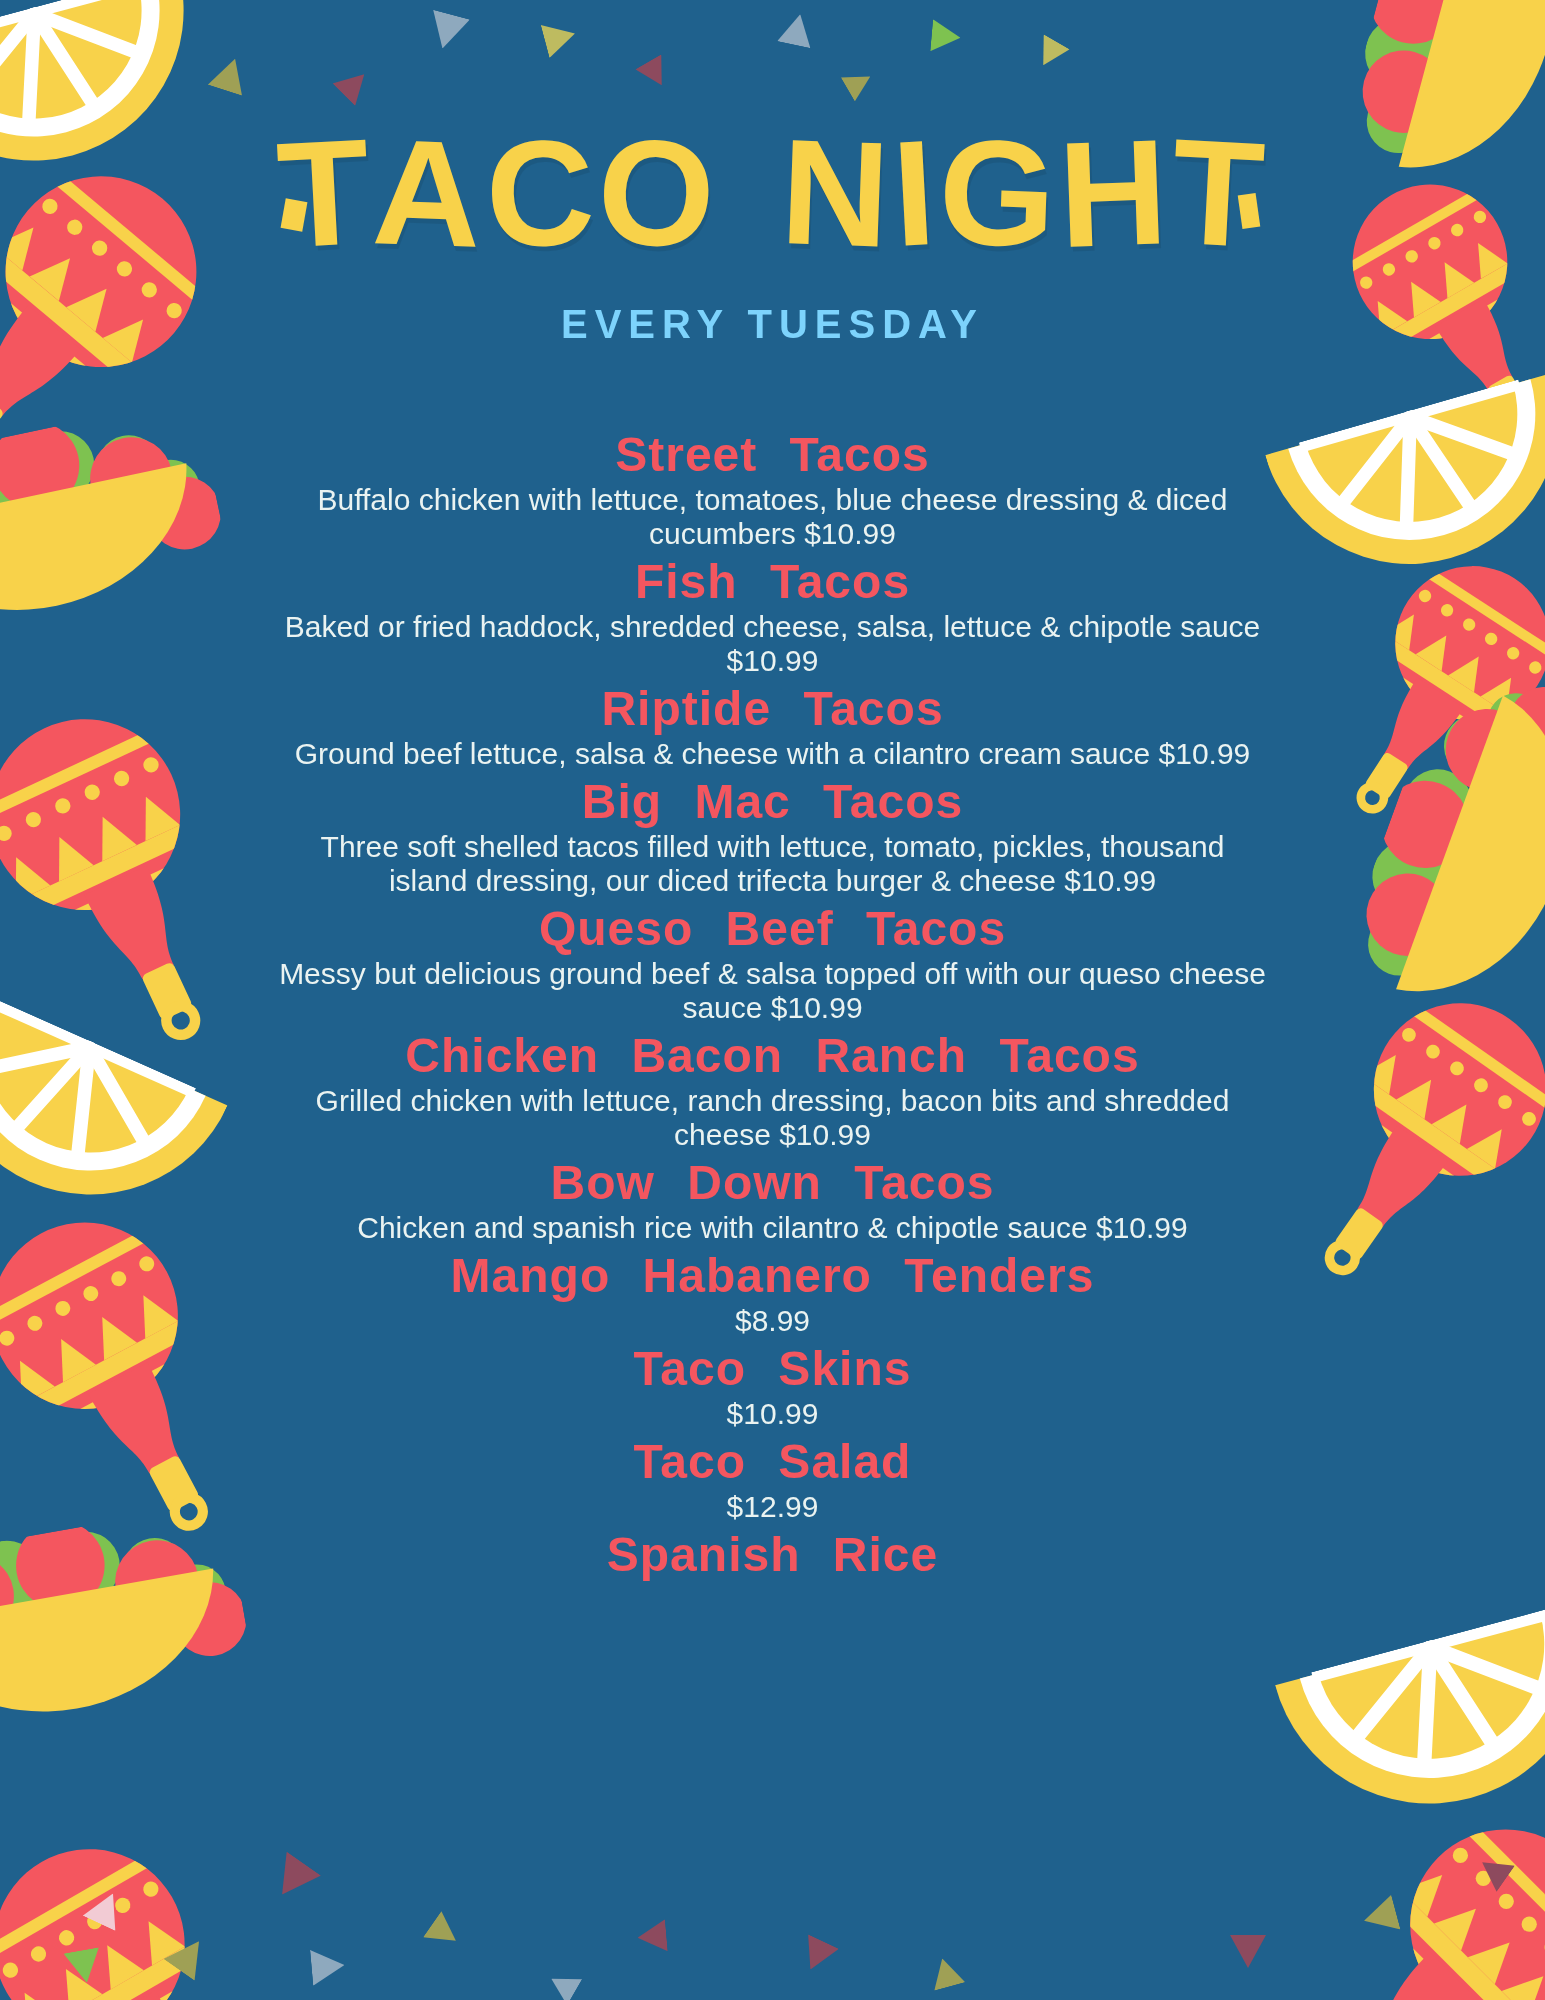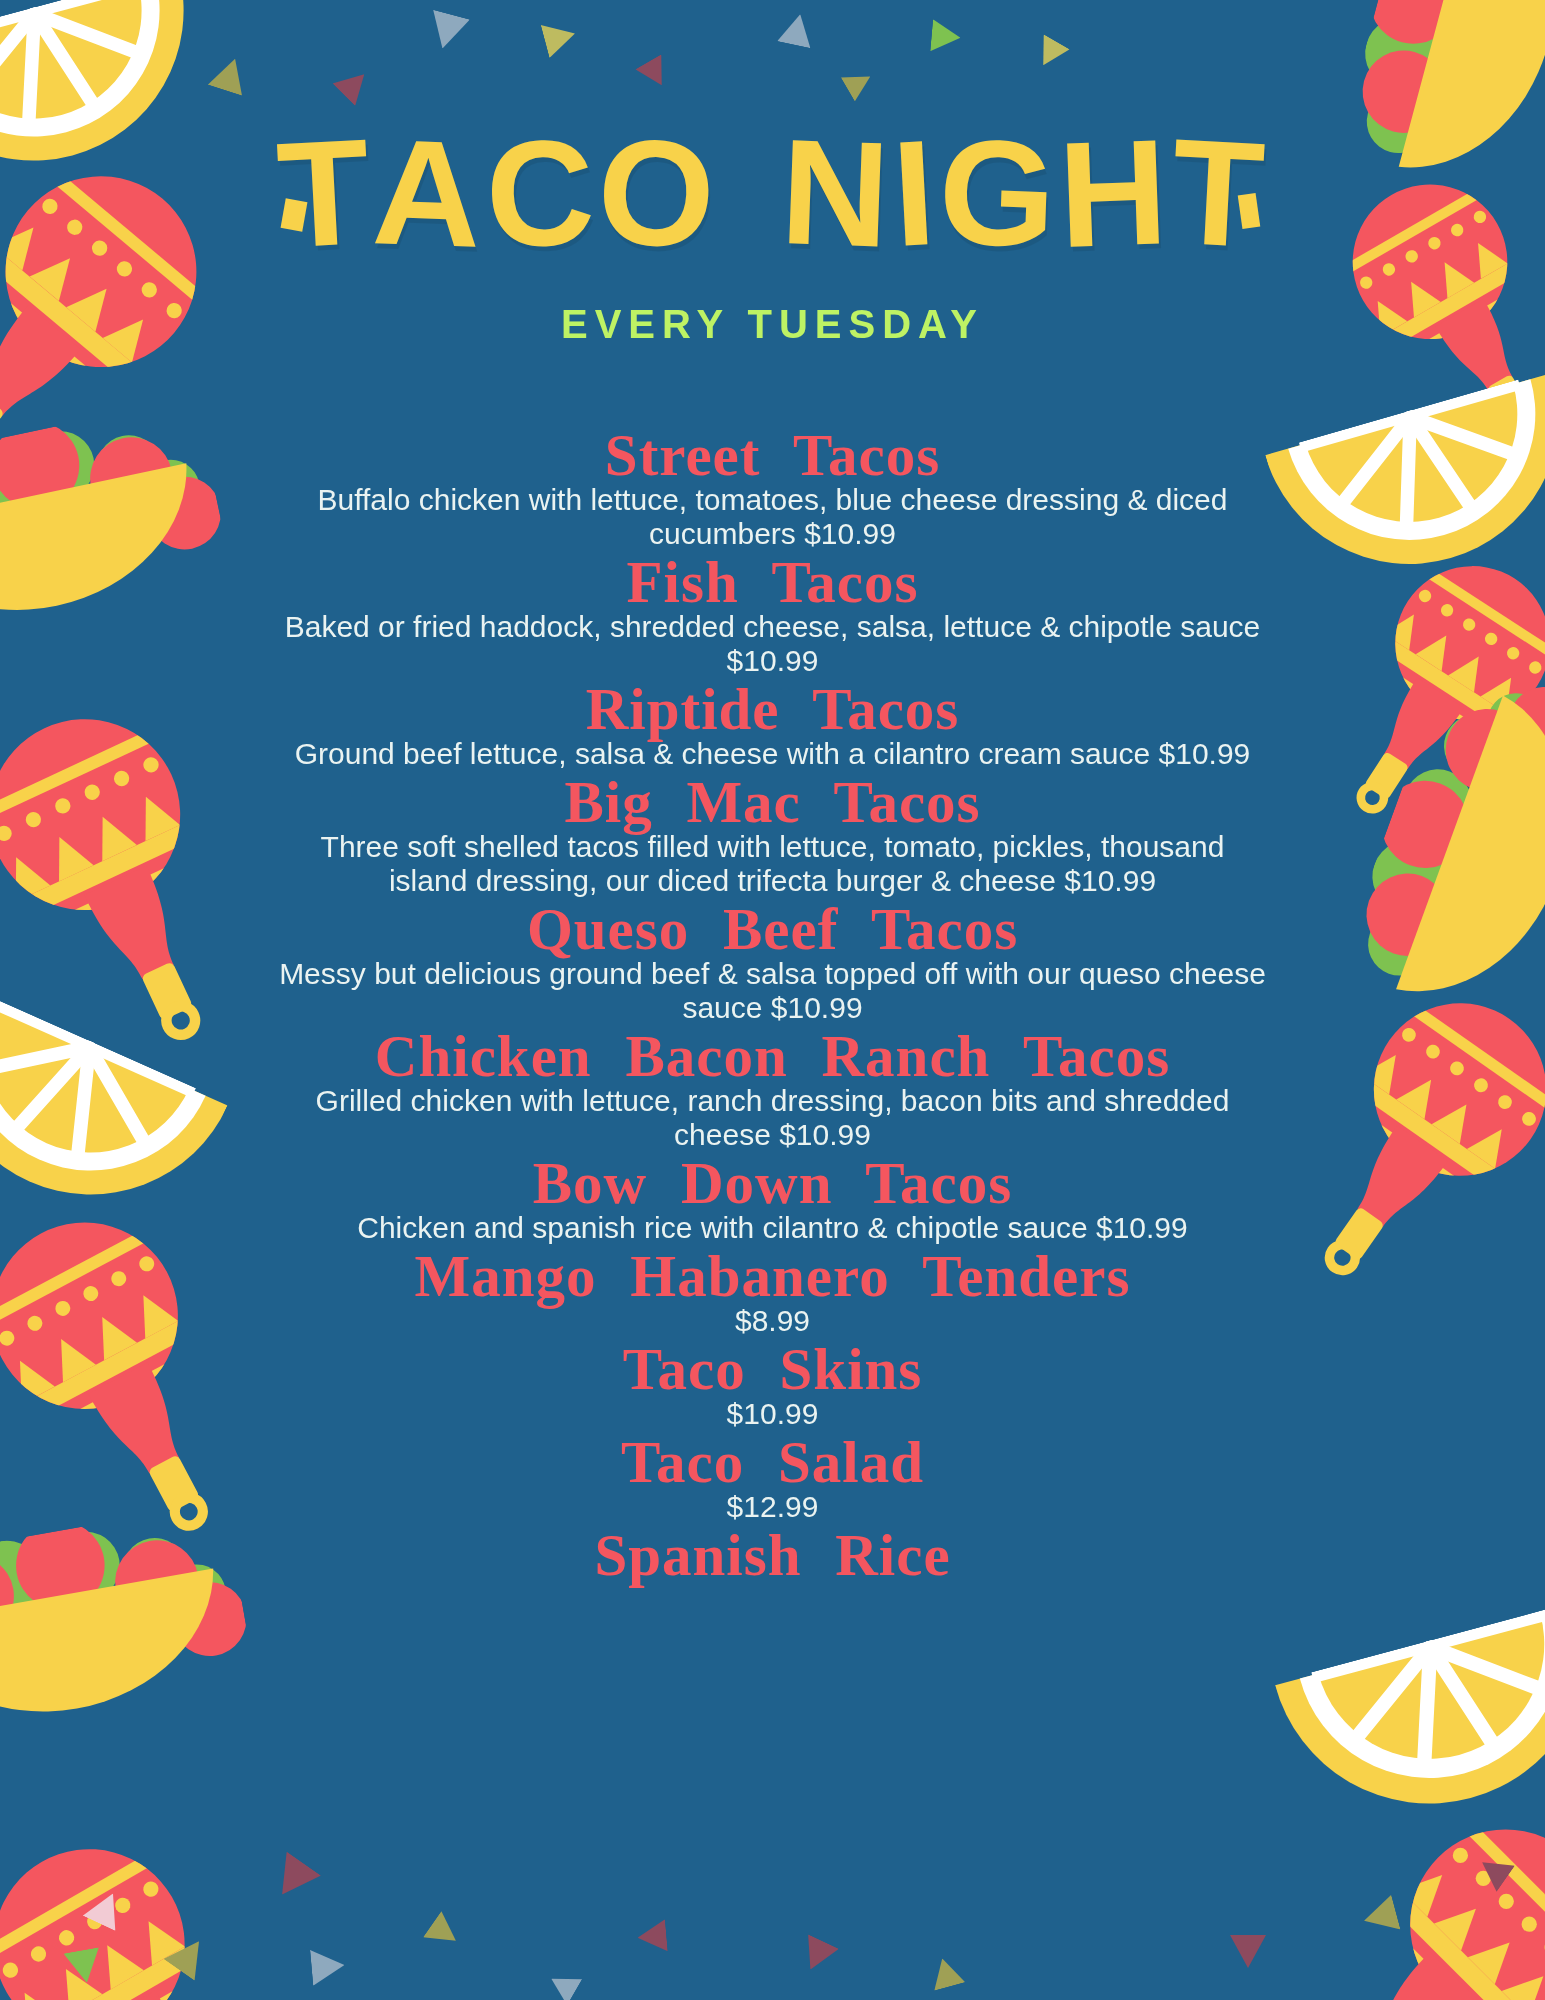--- a/index.html
+++ b/index.html
@@ -26,27 +26,27 @@
   .content{position:absolute;inset:0;text-align:center;}
   .title{
     margin:0;padding-top:118px;font-size:150px;line-height:1;
     font-weight:bold;letter-spacing:4px;color:var(--yellow);
     text-shadow:2px 5px 0 rgba(0,0,0,0.08);
   }
   .title .tl{display:inline-block;}
   .title .sp{width:62px;}
   .subtitle{
     margin-top:34px;font-size:40px;font-weight:bold;
-    letter-spacing:7px;color:#bef264;
+    letter-spacing:7px;color:#7dd3fc;
   }
   .menu{margin-top:82px;}
   .menu-item{margin-bottom:5px;}
   .item-name{
-    font-family:Liberation Serif, serif;font-weight:bold;
-    font-size:59px;line-height:52px;letter-spacing:1px;word-spacing:18px;
+    font-family:Liberation Sans, sans-serif;font-weight:bold;
+    font-size:48px;line-height:52px;letter-spacing:1px;word-spacing:18px;
     color:var(--coral);
   }
   .item-desc{
     font-size:30px;line-height:34px;color:var(--desc);
     max-width:990px;margin:2px auto 0;
   }
 </style>
 </head>
 <body>
 

